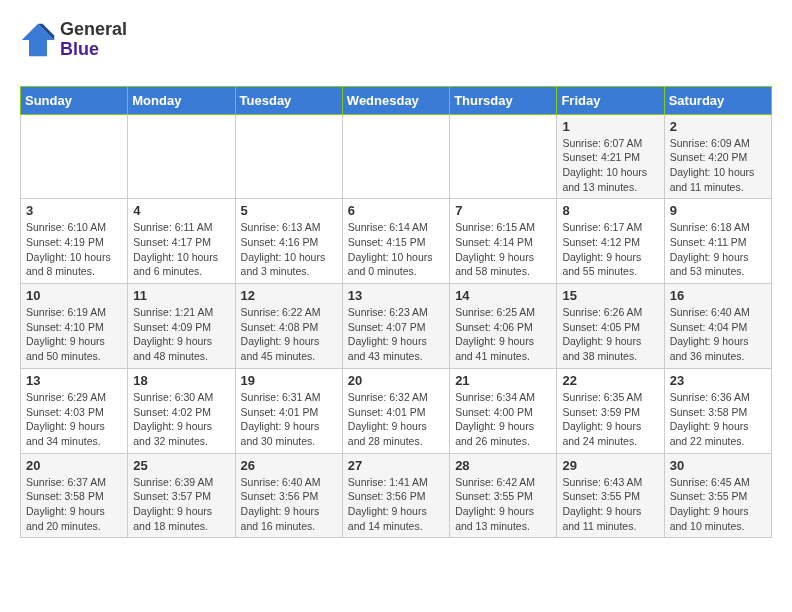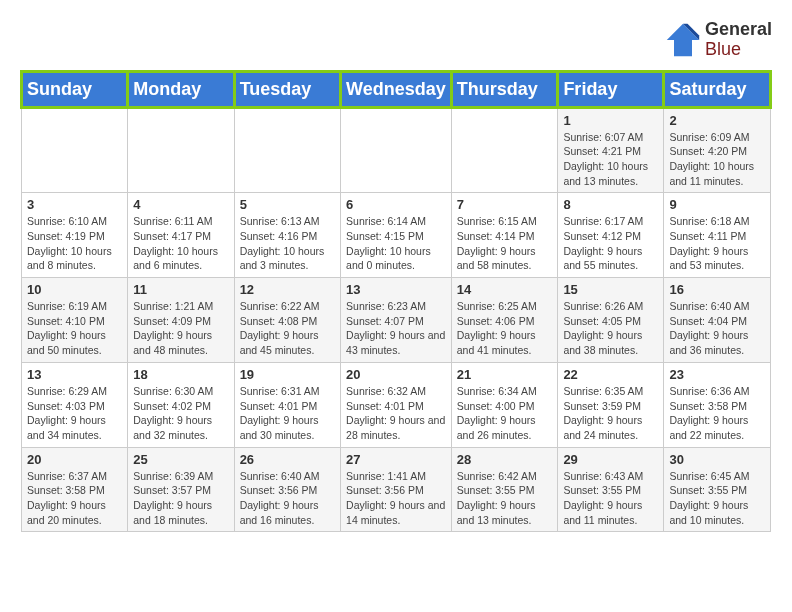--- a/index.html
+++ b/index.html
@@ -5,43 +5,43 @@
     * { box-sizing: border-box; margin: 0; padding: 0; }
     body {
       font-family: Arial, sans-serif;
       background: #fff;
       width: 792px;
       min-height: 612px;
       padding: 20px;
     }
     .header-section {
       display: flex;
-      justify-content: flex-end;
+      justify-content: flex-start;
       align-items: flex-start;
-      margin-bottom: 10px;
+      margin-bottom: 26px;
     }
     .logo {
       display: flex;
       align-items: center;
       gap: 4px;
     }
     .logo-text {
       display: flex;
       flex-direction: column;
       line-height: 1.1;
     }
     .logo-general {
       font-size: 18px;
       font-weight: bold;
       color: #333;
     }
     .logo-blue {
       font-size: 18px;
-      font-weight: normal;
-      color: #7f1d1d;
+      font-weight: bold;
+      color: #4c1d95;
     }
     .logo-icon {
       width: 36px;
       height: 36px;
     }
     .title-section {
       text-align: right;
     }
     .main-title {
       font-size: 36px;
@@ -52,25 +52,25 @@
       font-size: 16px;
       color: #555;
     }
     table {
       width: 100%;
       border-collapse: collapse;
     }
     thead tr th {
       background-color: #3a7bd5;
       color: #fff;
-      font-size: 18px;
+      font-size: 13px;
       font-weight: bold;
       padding: 6px 4px;
       text-align: left;
-      border: 3px solid #84cc16;
+      border: 1px solid #84cc16;
     }
     tbody tr td {
       vertical-align: top;
       border: 1px solid #ccc;
       padding: 4px 5px;
       font-size: 11px;
       color: #333;
       width: 14.28%;
       min-height: 80px;
       background: #fff;

